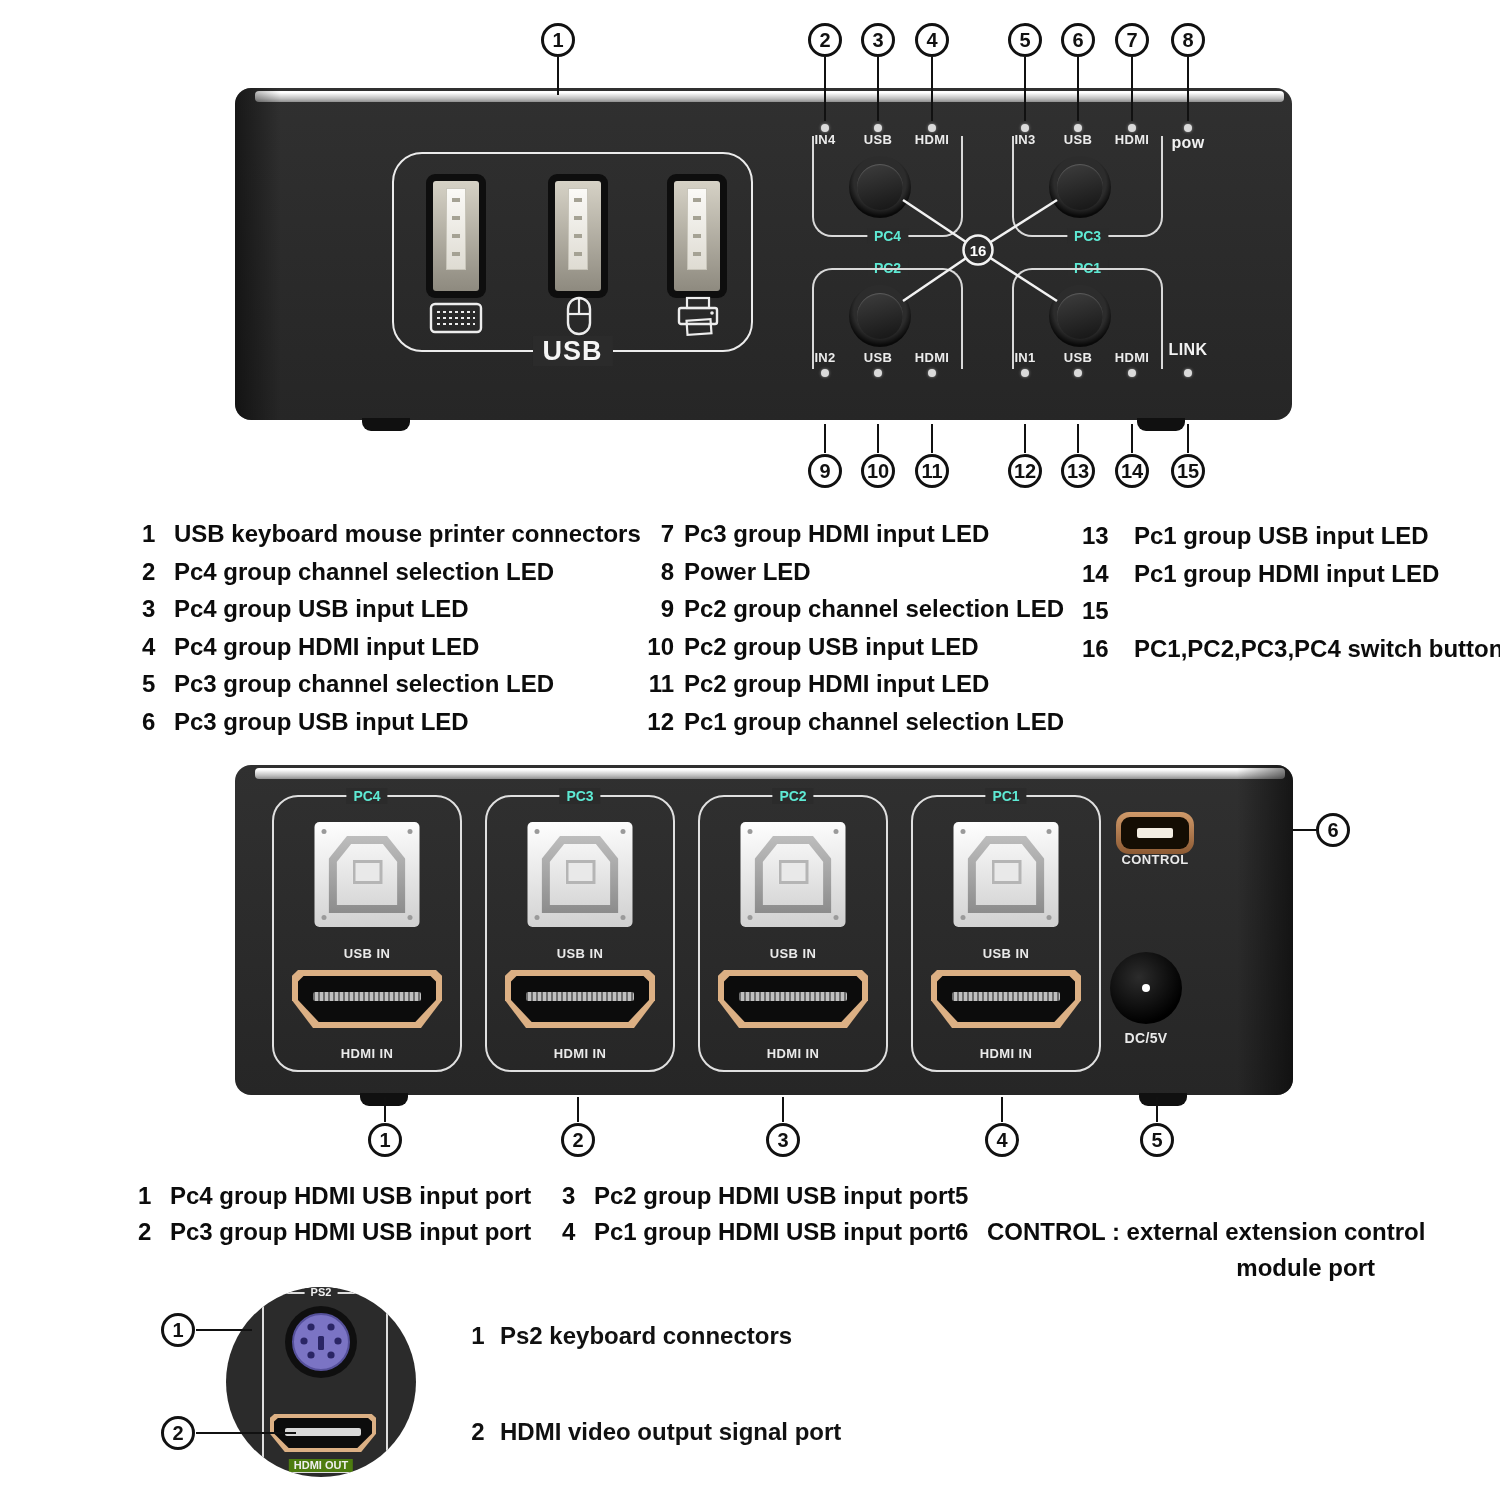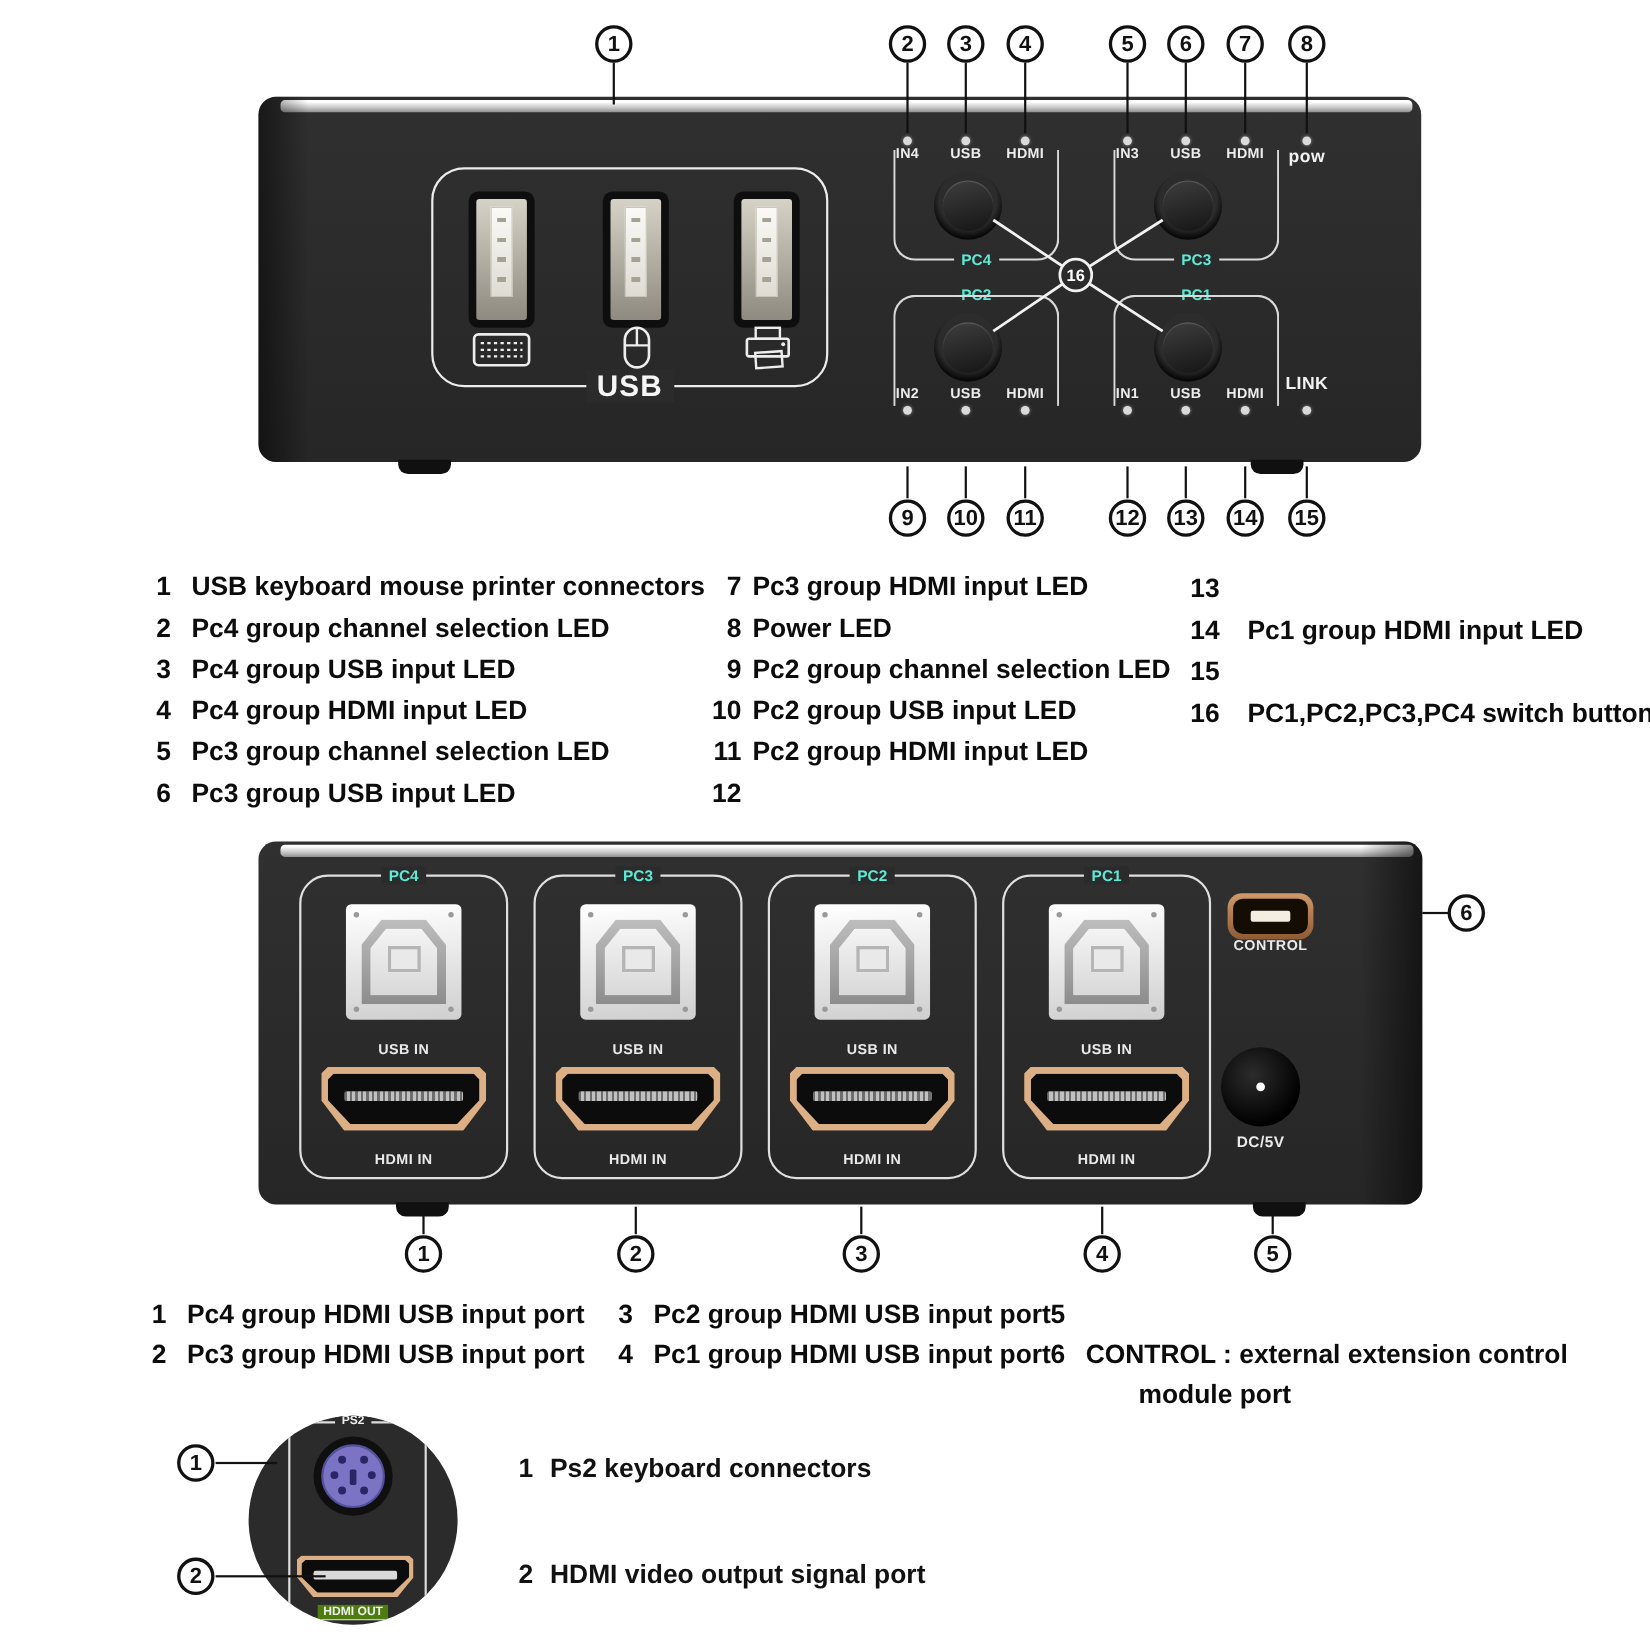--- a/index.html
+++ b/index.html
@@ -290,25 +290,27 @@
     <div class="leg-row">
         <span class="n w40">10</span>
         <span class="t">Pc2 group USB input LED</span>
       </div>
     <div class="leg-row">
         <span class="n w40">11</span>
         <span class="t">Pc2 group HDMI input LED</span>
       </div>
     <div class="leg-row">
         <span class="n w40">12</span>
+        <span class="t">Pc1 group channel selection LED</span>
       </div>
   </div>
   <div class="leg-col" style="left:1082px;top:517px">
     <div class="leg-row">
         <span class="n w42">13</span>
+        <span class="t">Pc1 group USB input LED</span>
       </div>
     <div class="leg-row">
         <span class="n w42">14</span>
         <span class="t">Pc1 group HDMI input LED</span>
       </div>
     <div class="leg-row">
         <span class="n w42">15</span>
       </div>
     <div class="leg-row">
         <span class="n w42">16</span>
@@ -431,21 +433,21 @@
       </div>
   </div>
   <div class="leg-col lh36" style="left:955px;top:1178px">
     <div class="leg-row">
         <span class="n w22">5</span>
       </div>
     <div class="leg-row">
         <span class="n w22">6</span>
         <span class="t">CONTROL : external extension control</span>
       </div>
-    <div style="margin-left:80px;width:340px;text-align:left">module port</div>
+    <div style="margin-left:80px;width:340px;text-align:right">module port</div>
   </div>
 
   <div class="detail">
     <div class="d-outline"></div>
     <div class="d-toplabel">PS2</div>
     <svg class="abs" style="left:58px;top:18px" width="74" height="74" viewBox="0 0 74 74">
       <circle cx="37" cy="37" r="36" fill="#0f0f0f"></circle>
       <circle cx="37" cy="37" r="28" fill="#7b74c4" stroke="#55509a" stroke-width="2"></circle>
       <circle cx="27" cy="22" r="3.6" fill="#2a2565"></circle>
       <circle cx="47" cy="22" r="3.6" fill="#2a2565"></circle>

